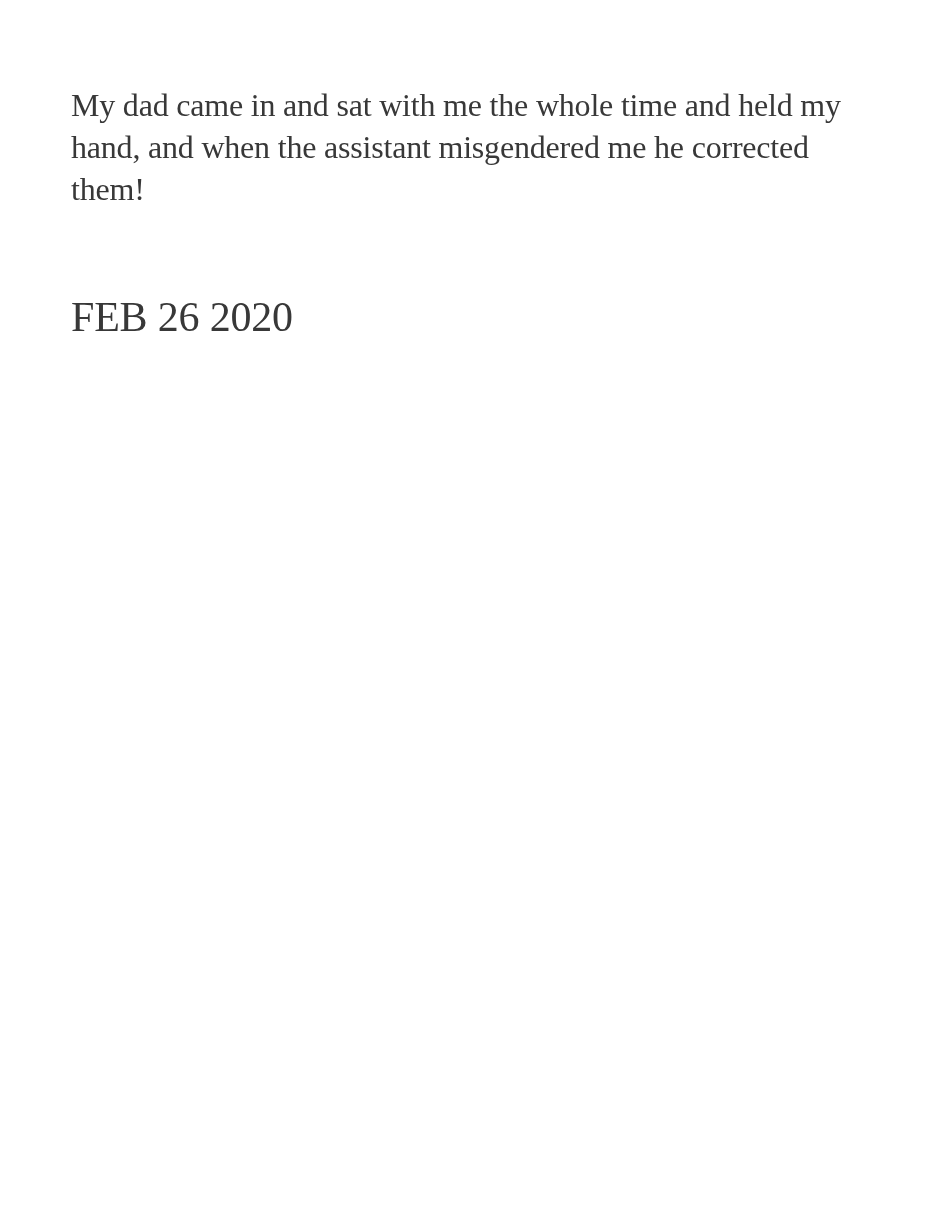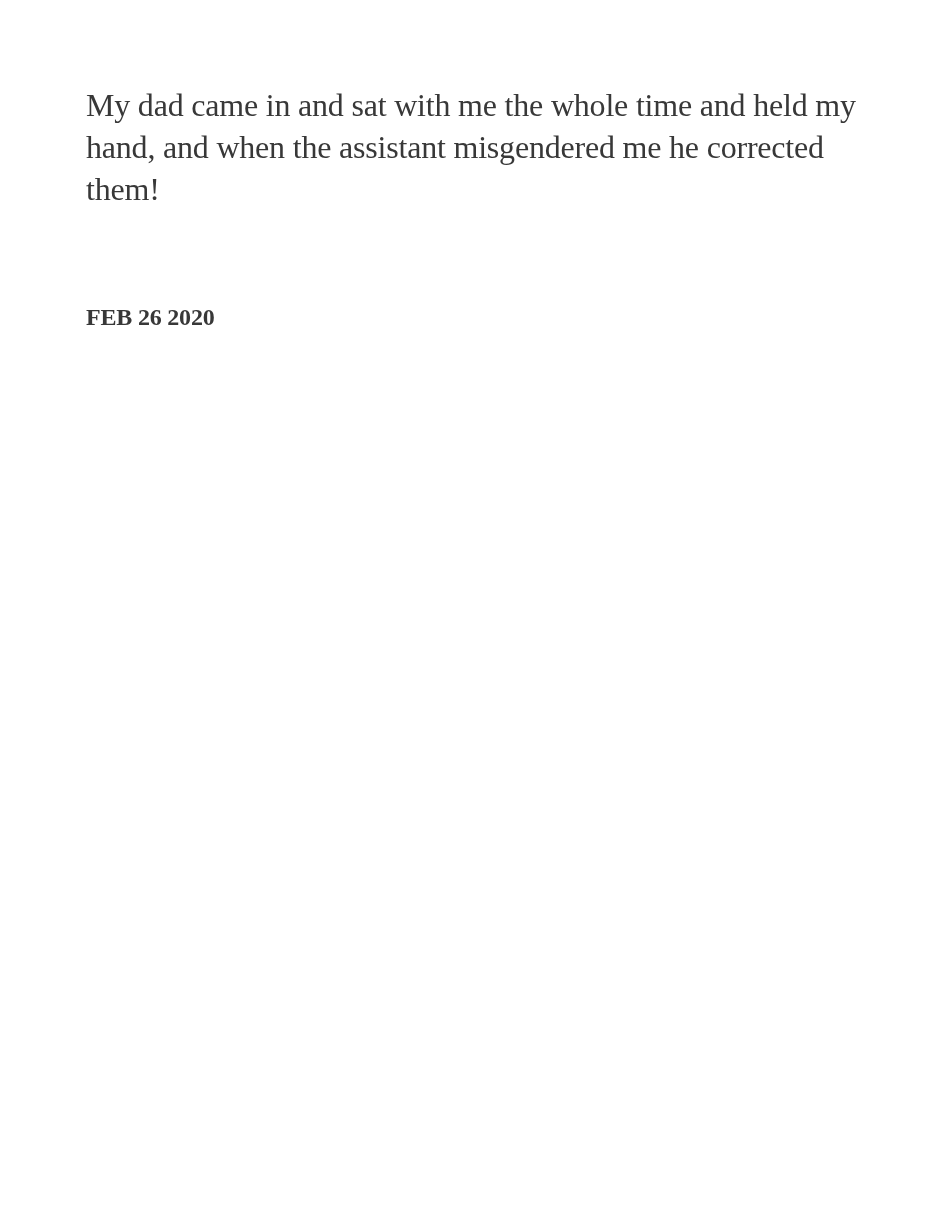--- a/index.html
+++ b/index.html
@@ -11,34 +11,34 @@
     position: relative;
     width: 940px;
     height: 1216px;
     background: #ffffff;
     overflow: hidden;
     font-family: "Liberation Serif", "DejaVu Serif", serif;
   }
   .content {
     position: absolute;
     top: 84px;
-    left: 86px;
+    left: 71px;
     width: 792px;
     color: #383838;
     font-size: 32px;
     line-height: 42px;
     letter-spacing: -0.2px;
   }
   .content p {
     margin: 0 0 44px 0;
   }
   .date-heading {
     margin: 86px 0 32px 0;
-    font-size: 24px;
-    font-weight: bold;
+    font-size: 42px;
+    font-weight: normal;
     line-height: 42px;
   }
   .indent-first {
     text-indent: 32px;
   }
 </style>
 </head>
 <body>
 
 <div class="page">

